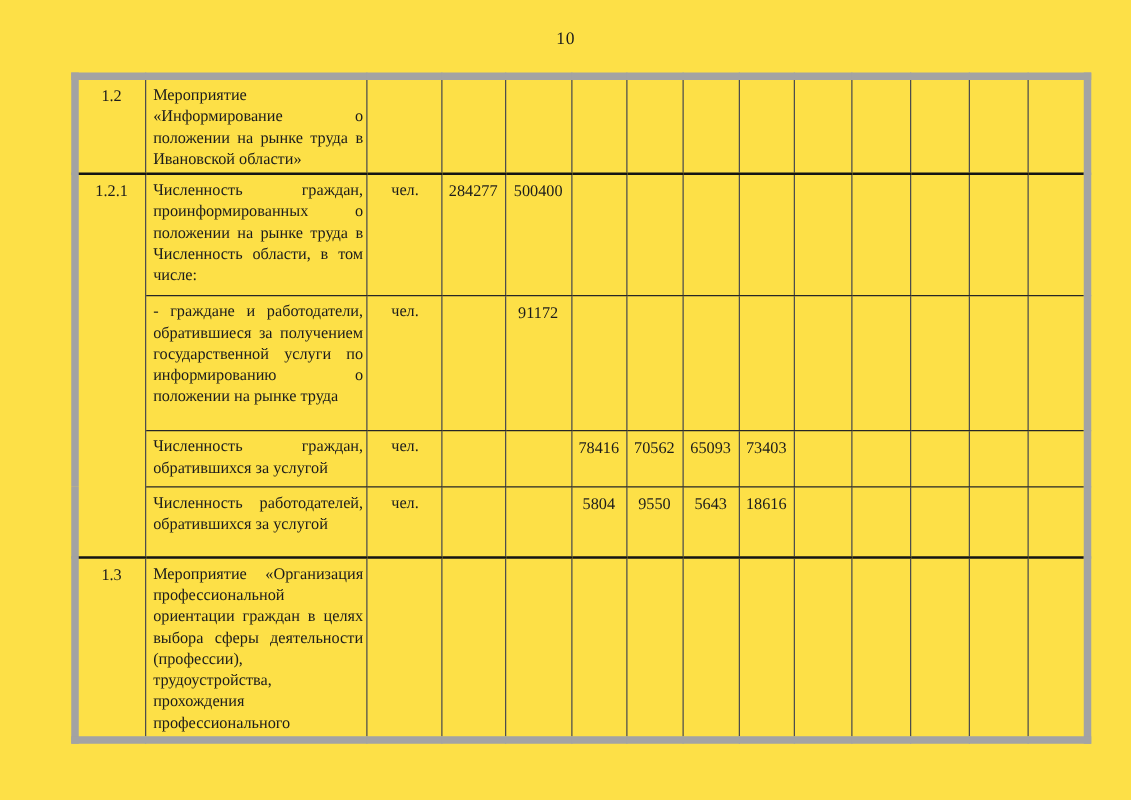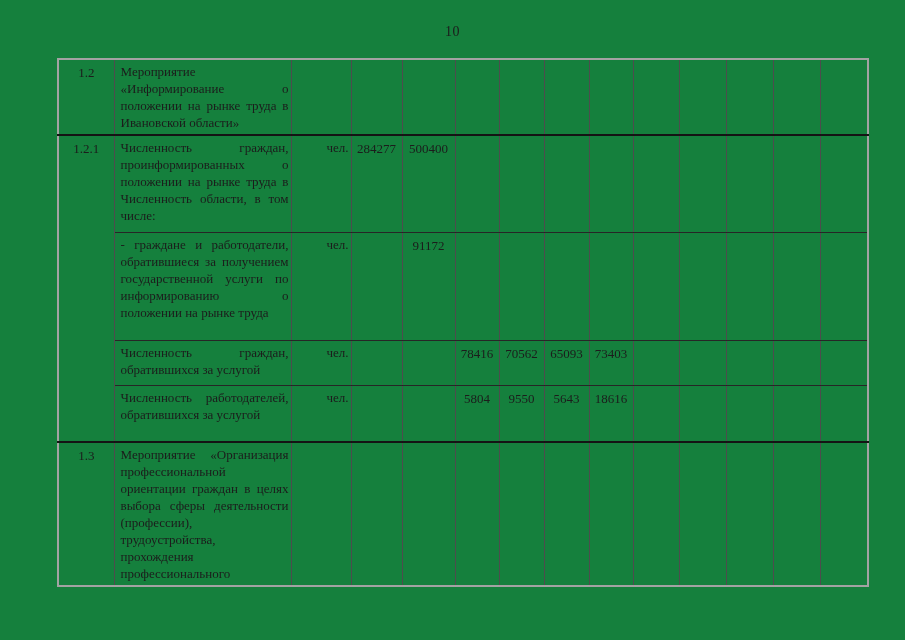--- a/index.html
+++ b/index.html
@@ -4,42 +4,42 @@
 <style>
   html, body {
     margin: 0;
     padding: 0;
     background: #ffffff;
   }
   .page {
     position: relative;
     width: 905px;
     height: 640px;
-    background: #15803d;
+    background: #fde047;
     font-family: "Liberation Serif", serif;
     color: #1c1c1c;
     overflow: hidden;
   }
   .page-number {
     position: absolute;
     top: 24px;
     left: 0;
     width: 100%;
     text-align: center;
     font-size: 14px;
     letter-spacing: 0.5px;
   }
   table.indicators {
     position: absolute;
     left: 57px;
     top: 58px;
     width: 810px;
     border-collapse: collapse;
     table-layout: fixed;
-    border: 2px solid #a3a3a3;
+    border: 6px solid #a3a3a3;
   }
   table.indicators td {
     border-left: 1.4px solid #4d4d4d;
     border-right: 1.4px solid #4d4d4d;
     border-top: 1.5px solid #262626;
     border-bottom: 1.5px solid #262626;
     font-size: 13px;
     line-height: 17px;
     vertical-align: top;
     overflow: hidden;
@@ -49,21 +49,21 @@
   }
   td.num {
     text-align: center;
     padding: 4px 2px 2px 2px;
   }
   td.name {
     text-align: justify;
     padding: 3px 2px 3px 6px;
   }
   td.unit {
-    text-align: right;
+    text-align: center;
     padding: 3px 2px 3px 4px;
   }
   td.val {
     text-align: center;
     padding: 4px 1px 2px 1px;
   }
 </style>
 </head>
 <body>
 

